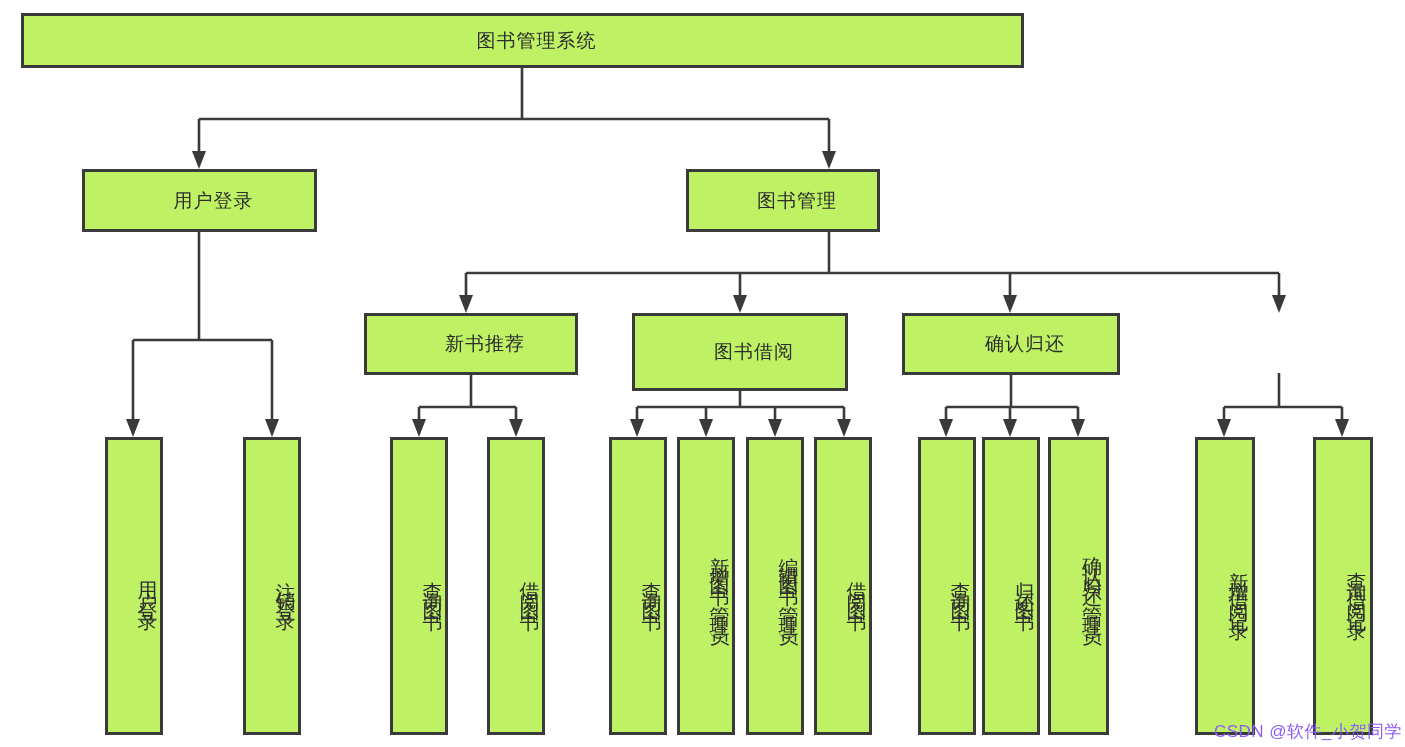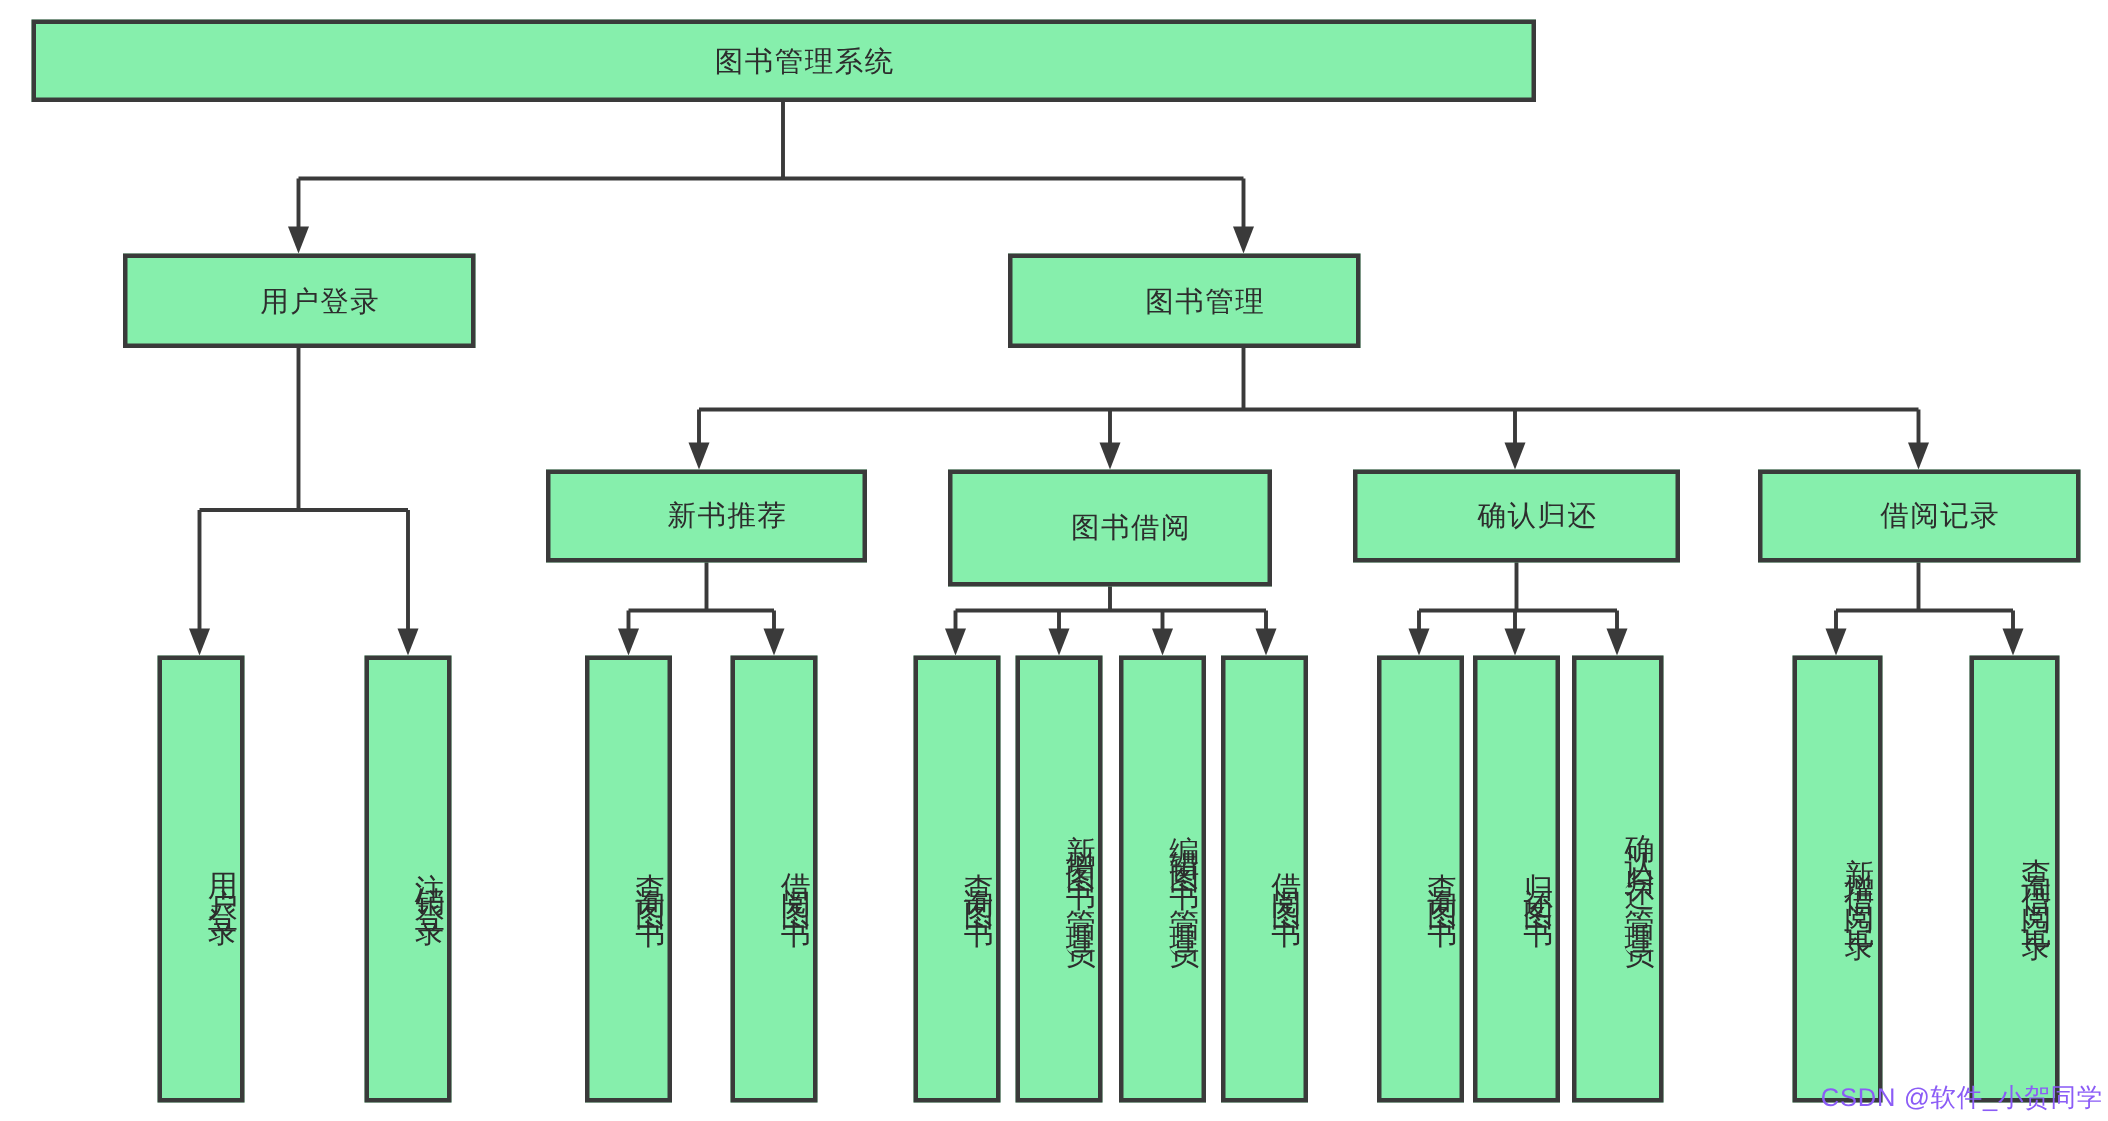--- a/index.html
+++ b/index.html
@@ -15,21 +15,21 @@
     background: #ffffff;
   }
   svg.connectors {
     position: absolute; left: 0; top: 0;
     z-index: 1;
   }
   .node {
     position: absolute;
     box-sizing: border-box;
     border: 3px solid #3a3a3a;
-    background: #86efac;
+    background: #bef264;
     display: flex;
     align-items: center;
     justify-content: center;
     z-index: 2;
     color: #2d2d2d;
     padding-left: 28px;
   }
   .hnode {
     font-size: 19px;
     letter-spacing: 1px;
@@ -100,26 +100,25 @@
       <polygon points="1003,419 1017,419 1010,437"></polygon>
       <polygon points="1071,419 1085,419 1078,437"></polygon>
       <polygon points="1217,419 1231,419 1224,437"></polygon>
       <polygon points="1335,419 1349,419 1342,437"></polygon>
     </g>
   </svg>
 
   <div class="node hnode" style="left:21px; top:13px; width:1003px; height:55px;">图书管理系统</div>
 
   <div class="node hnode" style="left:82px; top:169px; width:235px; height:63px;">用户登录</div>
-  <div class="node hnode" style="left:672px; top:169px; width:235px; height:63px;font-family:Liberation Mono, monospace;">图书管理</div>
+  <div class="node hnode" style="left:686px; top:169px; width:194px; height:63px;font-family:Liberation Mono, monospace;">图书管理</div>
 
   <div class="node hnode" style="left:364px; top:313px; width:214px; height:62px;text-align:right;">新书推荐</div>
   <div class="node hnode" style="left:632px; top:313px; width:216px; height:78px;">图书借阅</div>
   <div class="node hnode" style="left:902px; top:313px; width:218px; height:62px;">确认归还</div>
-  <div class="node hnode" style="left:1172px; top:313px; width:215px; height:62px;">借阅记录</div>
 
   <div class="node leaf" style="left:105px;">
     <span class="vtext">用户登录</span>
   </div>
   <div class="node leaf" style="left:243px;">
     <span class="vtext">注销登录</span>
   </div>
 
   <div class="node leaf" style="left:390px;">
     <span class="vtext">查询图书</span>

